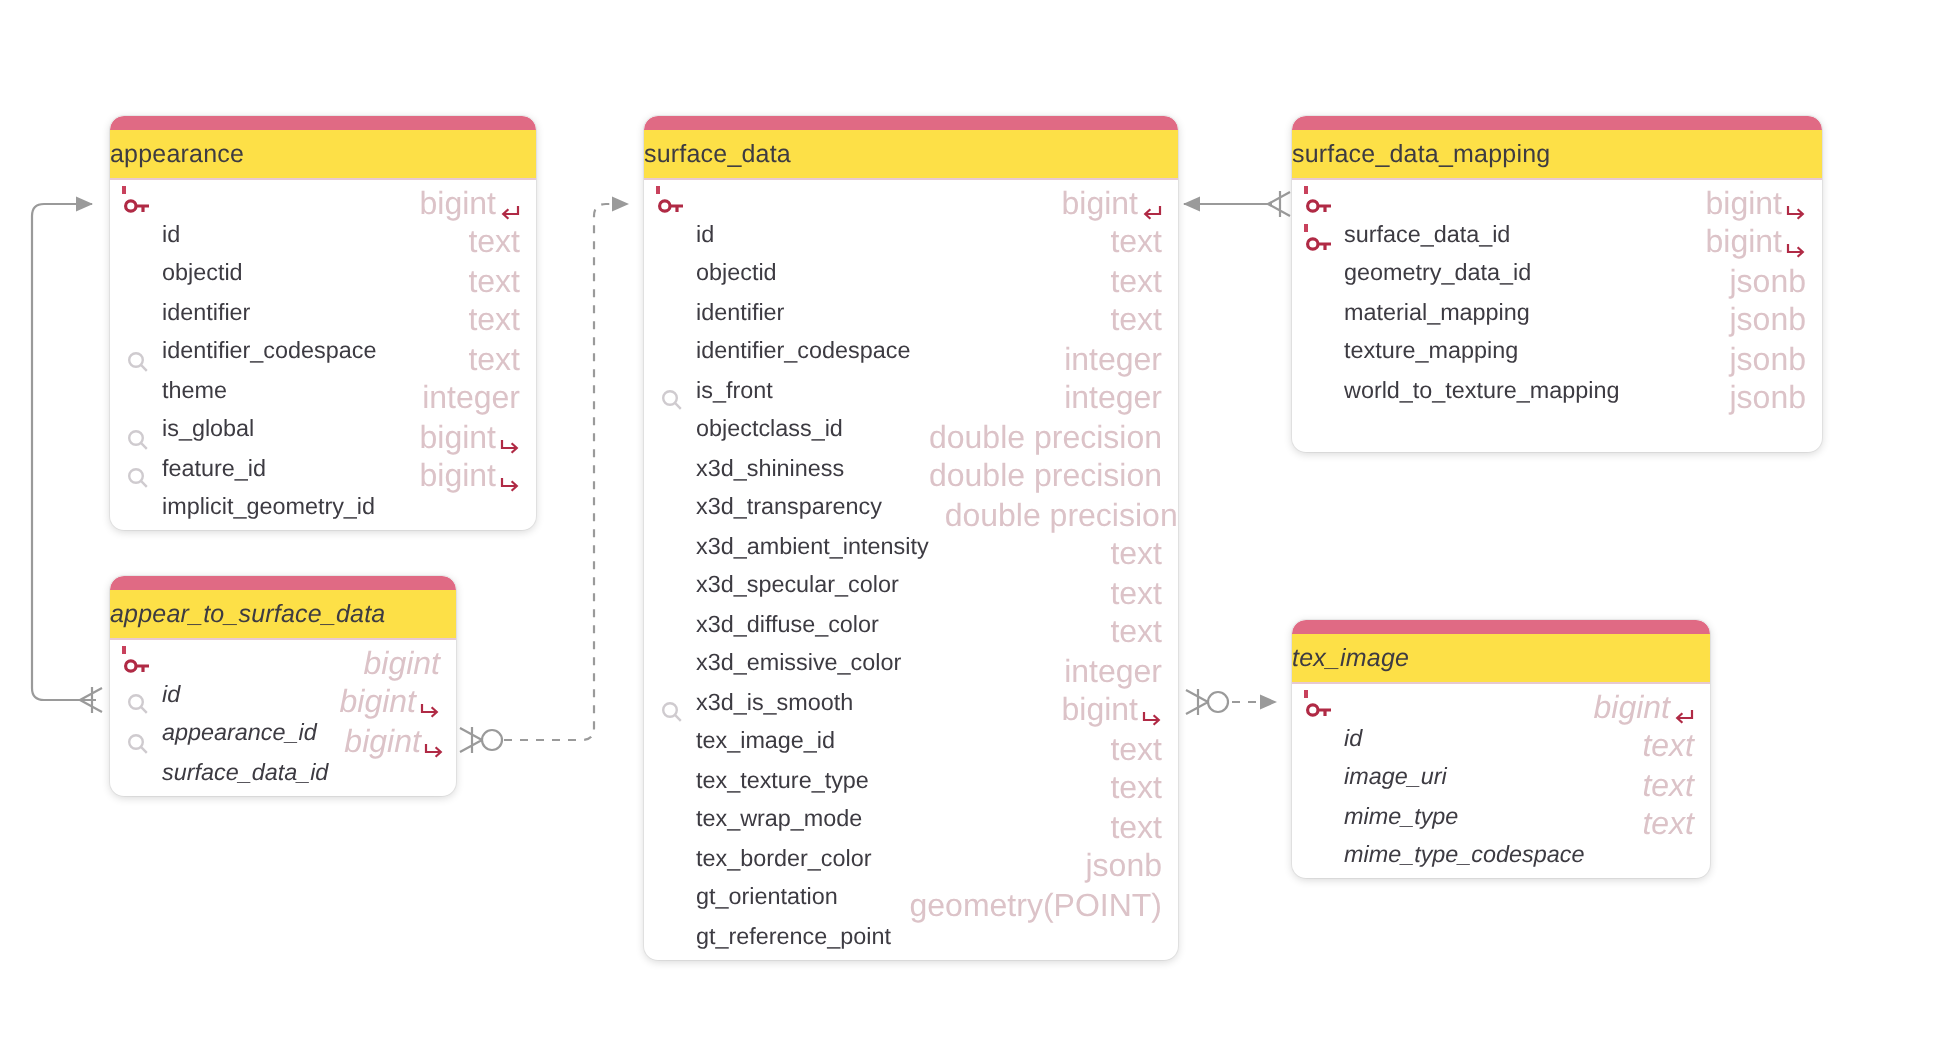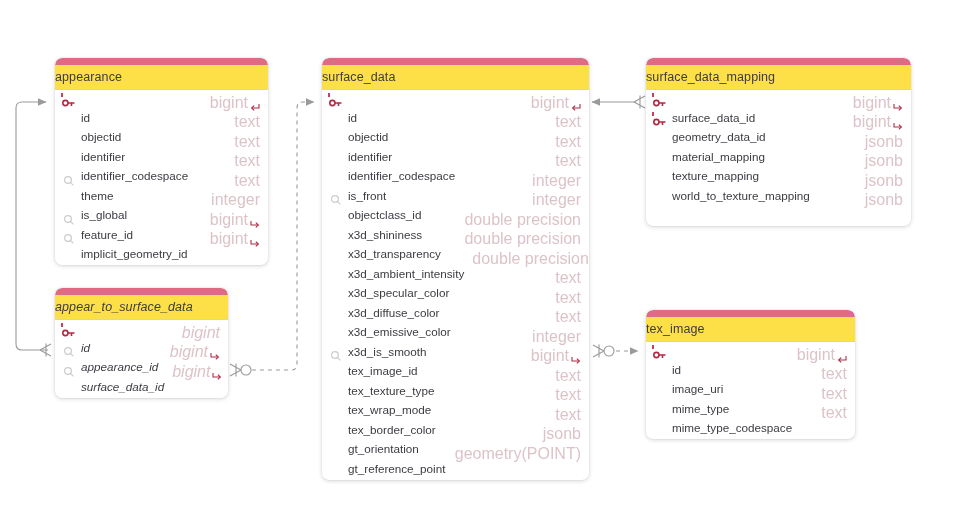--- a/index.html
+++ b/index.html
@@ -101,21 +101,21 @@
     top: -3px;
     width: 2px;
     height: 4px;
     background: #c8415c;
   }
   
   #tbl-appearance            { left: 55px;  top: 58px;  width: 213px; }
   #tbl-appear-to-surface     { left: 55px;  top: 288px; width: 173px; font-style: italic; }
   #tbl-surface-data          { left: 322px; top: 58px;  width: 267px; }
   #tbl-surface-data-mapping  { left: 646px; top: 58px;  width: 265px; }
-  #tbl-tex-image             { left: 646px; top: 310px; width: 209px; }
+  #tbl-tex-image             { left: 646px; top: 310px; width: 209px; font-style: italic; }
 </style>
 </head>
 <body>
 
 <div id="canvas">
 
   <svg id="edges" viewBox="0 0 969 532" width="969" height="532" xmlns="http://www.w3.org/2000/svg">
     <defs>
       <marker id="arrowGray" markerWidth="9" markerHeight="9" refX="8" refY="4.5" orient="auto" markerUnits="userSpaceOnUse">
         <path d="M0,0.8 L8.5,4.5 L0,8.2 Z" fill="#9a9a9a"></path>

